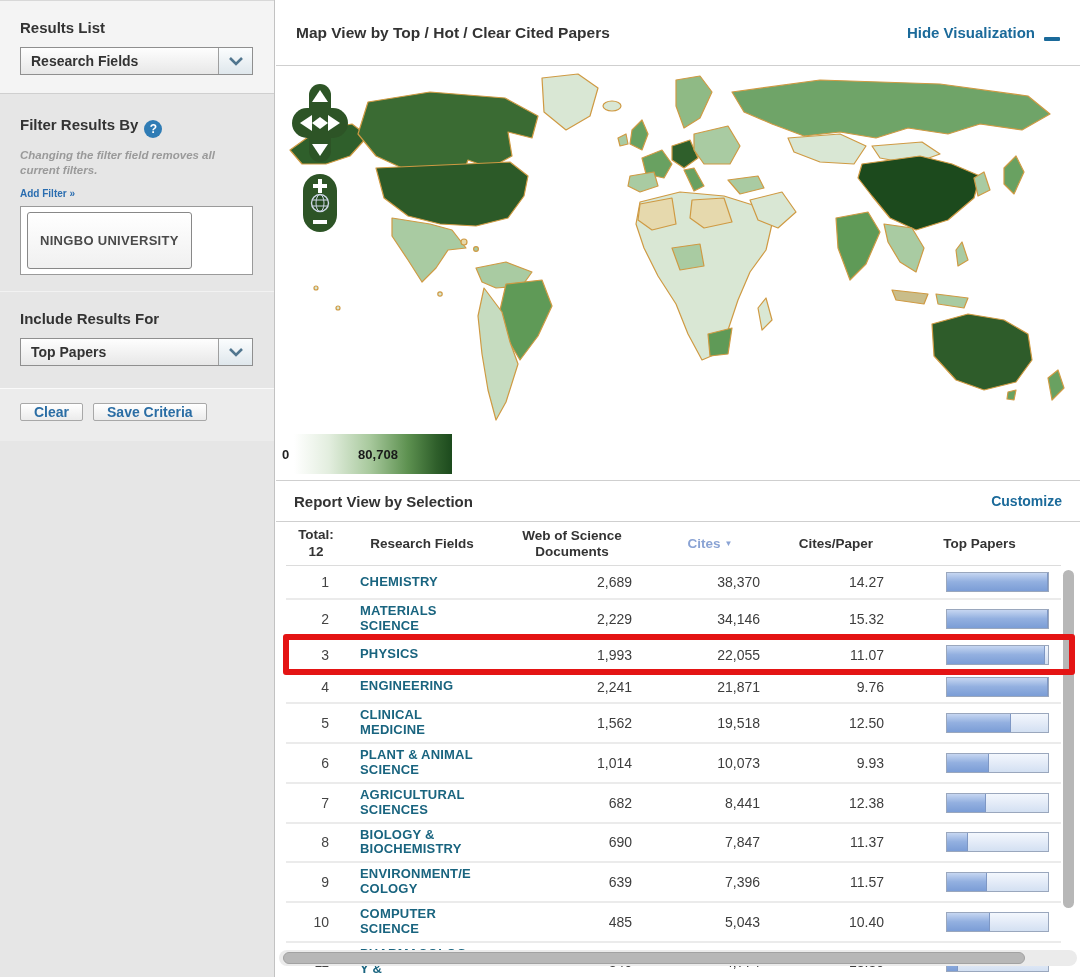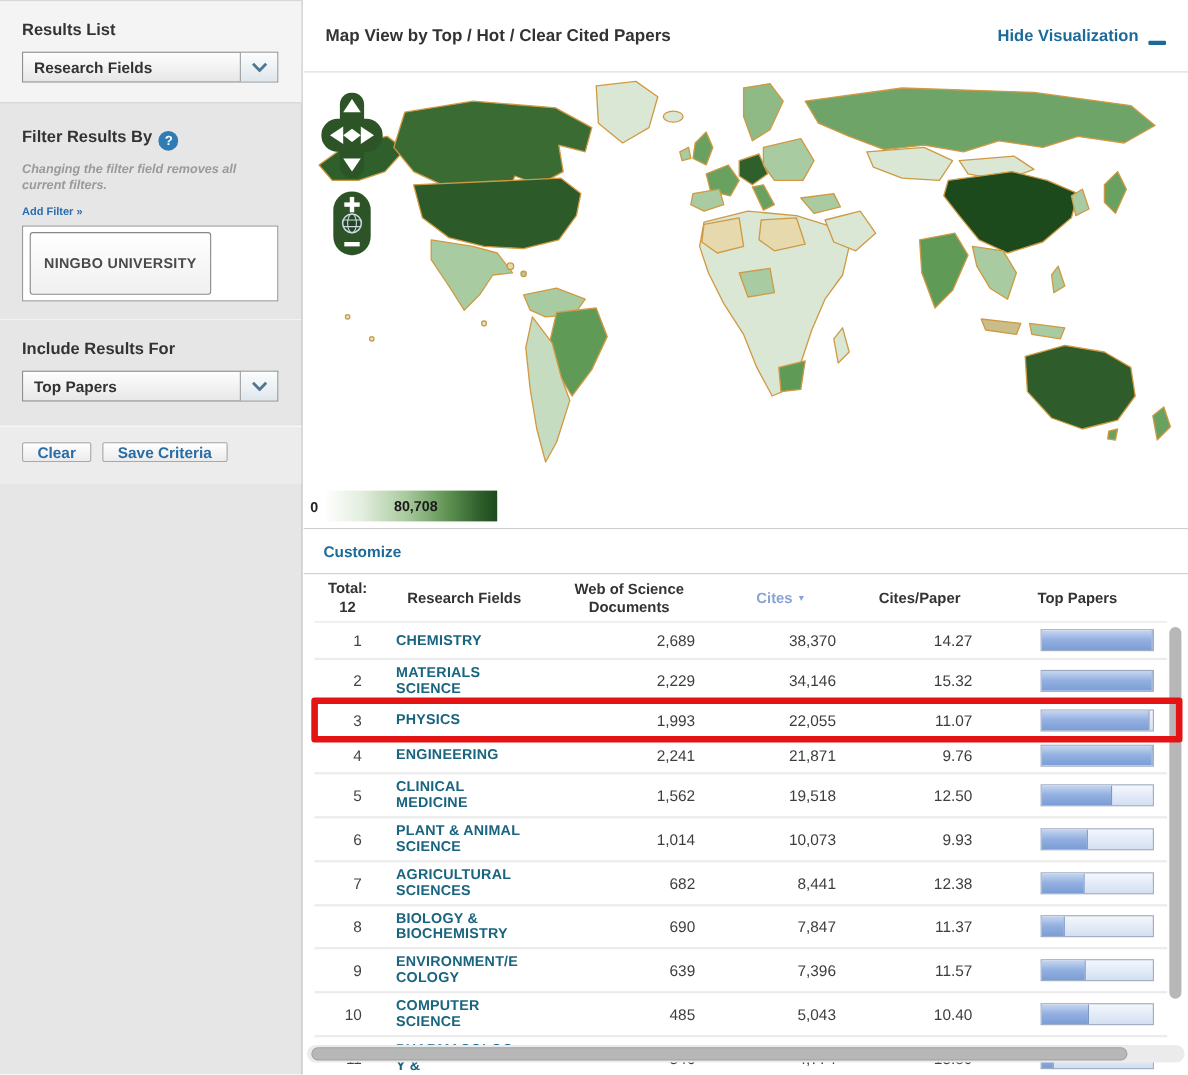--- a/index.html
+++ b/index.html
@@ -72,21 +72,21 @@
     font-size:15px; font-weight:bold; color:#1b6a9a; text-decoration:none; cursor:pointer;
     display:flex; align-items:flex-end;
   }
   .minus-icon { display:inline-block; width:16px; height:4px; background:#1b6a9a; margin-left:9px; border-radius:1px; }
   .map-area { position:relative; height:414px; background:#fff; }
   .world-map { position:absolute; left:4px; top:6px; }
   .map-controls { position:absolute; left:16px; top:18px; cursor:pointer; }
   .legend { position:absolute; left:6px; bottom:6px; display:flex; align-items:center; }
   .legend-min { font-size:13px; font-weight:bold; color:#222; margin-right:5px; }
   .legend-bar {
-    position:relative; width:158px; height:28px;
+    position:relative; width:158px; height:40px;
     background:linear-gradient(90deg,#ffffff 0%,#e3eedf 22%,#a8c99d 48%,#5d9150 72%,#2f5f2b 90%,#1c4a1d 100%);
   }
   .legend-max {
     position:absolute; left:50%; top:50%; transform:translate(-38%,-50%);
     font-size:13px; font-weight:bold; color:#1a1a1a;
   }
   .report-header {
     height:42px; border-top:1px solid #cfcfcf; border-bottom:1px solid #cfcfcf;
     display:flex; align-items:center; padding:0 18px;
   }
@@ -284,20 +284,21 @@
 
       <div class="legend">
         <span class="legend-min">0</span>
         <div class="legend-bar">
           <span class="legend-max">80,708</span>
         </div>
       </div>
     </div>
 
     <header class="report-header">
+      <h2 class="report-title">Report View by Selection</h2>
       <a class="customize">Customize</a>
     </header>
 
     <div class="table-wrap">
       <div class="row thead">
         <div class="th col-rank th-total">
           <div>Total:</div>
           <div>12</div>
         </div>
         <div class="th col-field">Research Fields</div>

